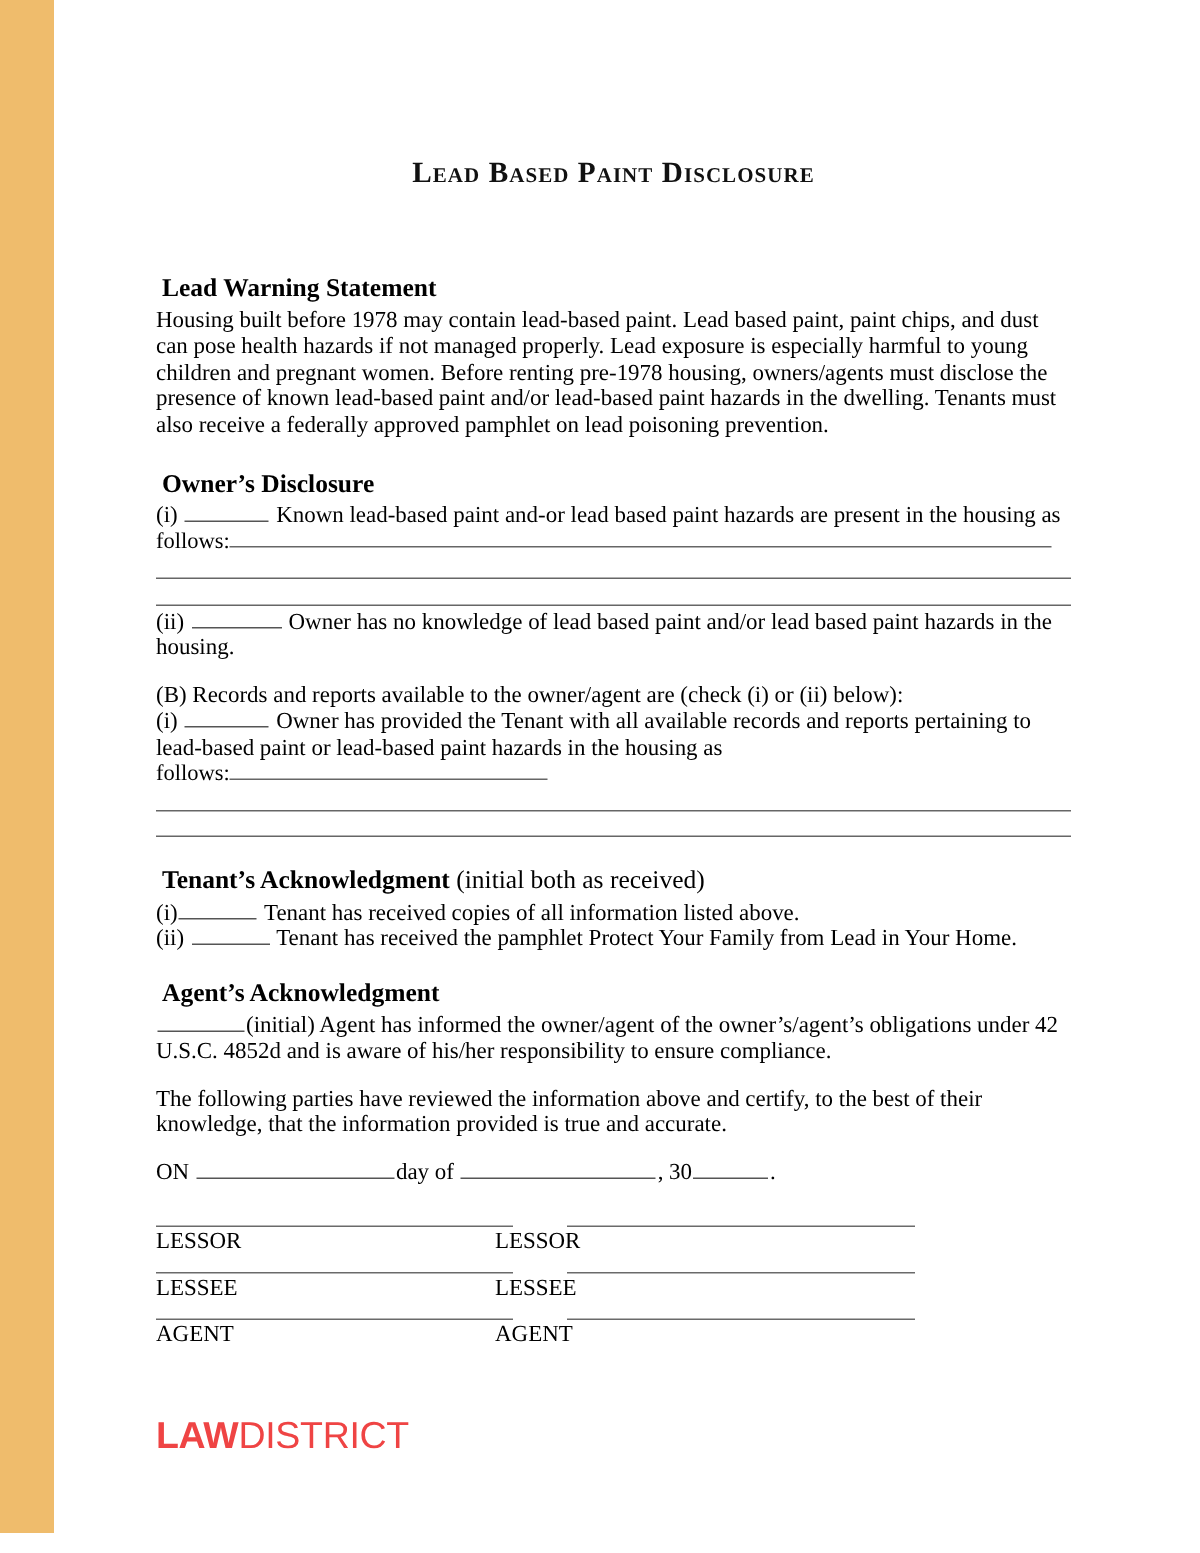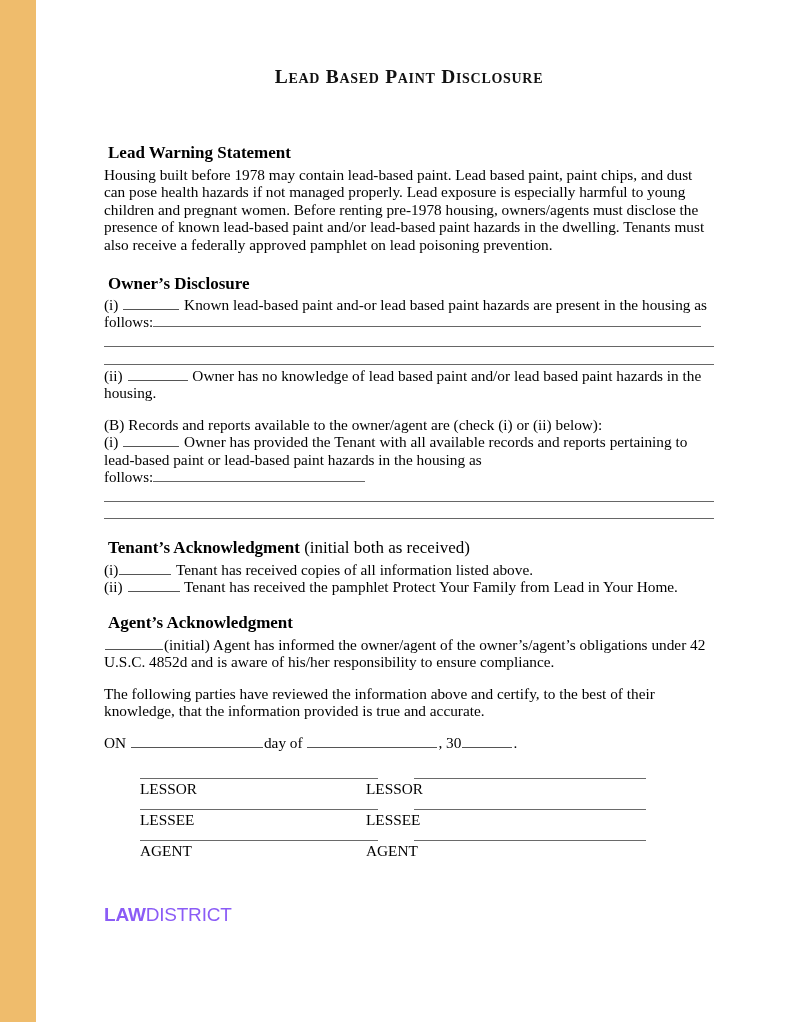--- a/index.html
+++ b/index.html
@@ -29,21 +29,21 @@
     left: 104px; top: 0;
     width: 610px;
   }
   .doc-title {
     text-align: center;
     font-weight: bold;
     font-size: 19.5px;
     font-variant: small-caps;
     letter-spacing: 0.7px;
     margin: 0;
-    padding-top: 66px;
+    padding-top: 105px;
     color: #111;
   }
   .h {
     font-weight: bold;
     font-size: 17px;
     line-height: 17.6px;
     margin: 4px;
   }
   .h .reg { font-weight: normal; }
   .para {
@@ -91,21 +91,20 @@
     vertical-align: baseline;
   }
   .follows-rule-full { width: 548px; }
   .follows-rule-short { width: 212px; }
 
   
   .sig-block { width: 610px; }
   .sig-row {
     position: relative;
     height: 31px;
-    margin-left: 36px;
   }
   .sig-line-left {
     position: absolute;
     left: 0; top: 0;
     width: 238px;
     border-top: 1.3px solid #6a6a6a;
   }
   .sig-line-right {
     position: absolute;
     left: 274px; top: 0;
@@ -121,23 +120,23 @@
   .sig-label-right {
     position: absolute;
     left: 226px; top: 2px;
     font-size: 15.3px;
     line-height: 17.6px;
   }
 
   .logo {
     margin-top: 33px;
     font-family: "Liberation Sans", "DejaVu Sans", sans-serif;
-    font-size: 19px;
+    font-size: 25px;
     letter-spacing: -0.2px;
-    color: #8b5cf6;
+    color: #ef4444;
   }
   .logo .b { font-weight: bold; }
   .logo .n { font-weight: normal; }
 </style>
 </head>
 <body>
 
 <div class="page">
 
   <div class="side-band"></div>

